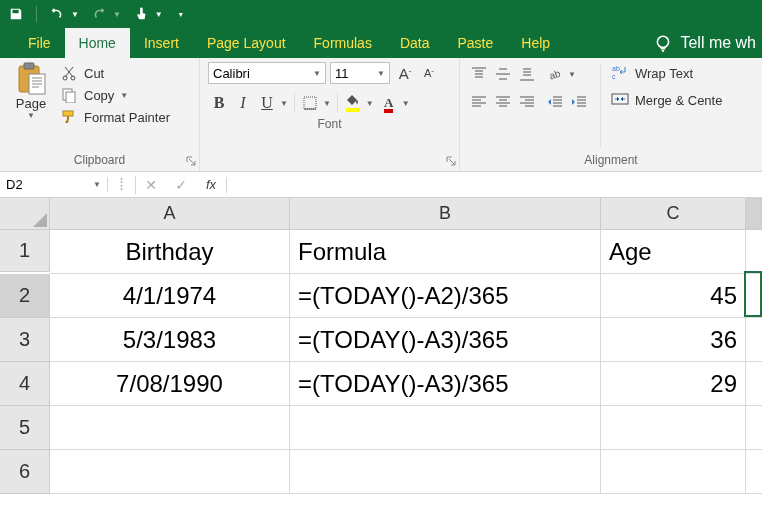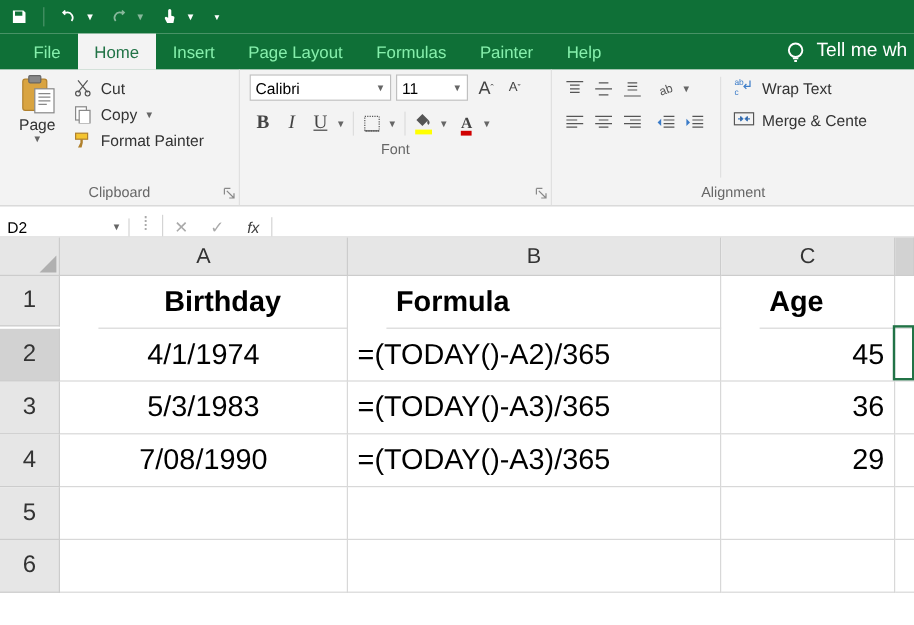--- a/index.html
+++ b/index.html
@@ -6,21 +6,21 @@
 body { background: #fff; width: 762px; height: 521px; overflow: hidden; user-select: none; }
 
 
 .titlebar { background: #0f7037; height: 28px; display: flex; align-items: center; padding: 0 6px; gap: 10px; }
 .tb-btn { color: #fff; width: 20px; height: 20px; display: flex; align-items: center; justify-content: center; cursor: pointer; }
 .tb-sep { width: 1px; height: 16px; background: rgba(255,255,255,0.25); }
 .tb-dd { color: #fff; font-size: 8px; margin-left: -6px; }
 
 
 .tabs { background: #0f7037; height: 30px; display: flex; align-items: stretch; padding-left: 14px; }
-.tab { color: #86efac; padding: 0 14px; display: flex; align-items: center; font-size: 14px; cursor: pointer; }
+.tab { color: #fde047; padding: 0 14px; display: flex; align-items: center; font-size: 14px; cursor: pointer; }
 .tab.active { background: #f3f3f3; color: #217346; }
 .tab-tell { margin-left: auto; display: flex; align-items: center; gap: 8px; color: #fff; padding-right: 6px; }
 .bulb { width: 18px; height: 18px; }
 
 
 .ribbon { background: #f3f3f3; border-bottom: 1px solid #d4d4d4; height: 114px; display: flex; }
 .group { border-right: 1px solid #e0e0e0; padding: 4px 8px 0 8px; display: flex; flex-direction: column; position: relative; }
 .group-body { flex: 1; display: flex; gap: 6px; }
 .group-label { text-align: center; font-size: 12px; color: #666; padding: 3px 0 4px; position: relative; }
 .launcher { position: absolute; right: 2px; bottom: 4px; width: 12px; height: 12px; color: #888; }
@@ -52,36 +52,36 @@
 .color-underline { height: 4px; margin-top: -2px; }
 
 
 .align-col { display: flex; flex-direction: column; gap: 8px; padding-top: 2px; }
 .align-row { display: flex; gap: 2px; }
 .align-btn { width: 22px; height: 20px; display: flex; align-items: center; justify-content: center; cursor: pointer; }
 .wrap-col { display: flex; flex-direction: column; gap: 8px; padding-top: 2px; }
 .wrap-row { display: flex; align-items: center; gap: 6px; font-size: 13px; color: #333; cursor: pointer; }
 
 
-.fbar { height: 26px; border-bottom: 1px solid #d4d4d4; display: flex; align-items: flex-end; }
+.fbar { height: 26px; border-bottom: 1px solid #d4d4d4; display: flex; align-items: center; }
 .namebox { width: 108px; border-right: 1px solid #d4d4d4; display: flex; align-items: center; padding: 0 6px; font-size: 13px; justify-content: space-between; }
 .namebox .ar { font-size: 8px; color: #666; }
 .fx-btns { display: flex; align-items: center; border-right: 1px solid #d4d4d4; }
 .fx-b { width: 30px; display: flex; align-items: center; justify-content: center; color: #aaa; font-size: 14px; }
 .fx { font-style: italic; font-size: 13px; color: #404040; }
 .formula-input { flex: 1; padding: 0 6px; font-size: 13px; display: flex; align-items: center; }
 
 
 .grid { display: grid; grid-template-columns: 50px 240px 311px 145px 16px; }
 .hcell { background: #e6e6e6; border-right: 1px solid #ccc; border-bottom: 1px solid #ccc; height: 32px; display: flex; align-items: center; justify-content: center; font-size: 18px; color: #333; cursor: pointer; }
 .corner { background: #e6e6e6; border-right: 1px solid #ccc; border-bottom: 1px solid #ccc; position: relative; }
 .corner::after { content: ""; position: absolute; right: 2px; bottom: 2px; width: 0; height: 0; border-left: 14px solid transparent; border-bottom: 14px solid #b0b0b0; }
 .rcell { background: #e6e6e6; border-right: 1px solid #ccc; border-bottom: 1px solid #ccc; display: flex; align-items: center; justify-content: center; font-size: 20px; color: #333; cursor: pointer; }
 .cell { border-right: 1px solid #d8d8d8; border-bottom: 1px solid #d8d8d8; padding: 0 8px; font-size: 24px; color: #000; display: flex; align-items: center; height: 44px; cursor: cell; }
-.cell.hdr { font-weight: bold; margin-left: 32px; }
+.cell.hdr { font-weight: normal; }
 .cell.center { justify-content: center; }
 .cell.right { justify-content: flex-end; text-align: right; }
 .cell.left { justify-content: flex-start; }
 .rcell.r1 { height: 42px; }
 .sel-hdr { background: #d2d2d2; }
 .active-cell { position: absolute; border: 2px solid #217346; pointer-events: none; }
 .grid-wrap { position: relative; }
 </style>
 </head>
 <body>
@@ -113,21 +113,22 @@
     <span class="tb-dd">▼</span>
   <span class="tb-dd" style="margin-left:6px">▾</span>
 </div>
 
 <div class="tabs">
   <div class="tab">File</div>
   <div class="tab active">Home</div>
   <div class="tab">Insert</div>
   <div class="tab">Page Layout</div>
   <div class="tab">Formulas</div>
-  <div class="tab">Painter</div>
+  <div class="tab">Data</div>
+  <div class="tab">Paste</div>
   <div class="tab">Help</div>
   <div class="tab-tell">
     <svg class="bulb" viewBox="0 0 16 16">
         <circle cx="8" cy="7" r="5" fill="none" stroke="#fff" stroke-width="1.4"></circle>
         <path stroke="#fff" stroke-width="1.4" d="M6 13h4M7 15h2"></path>
       </svg>
     <span>Tell me wh</span>
   </div>
 </div>
 

